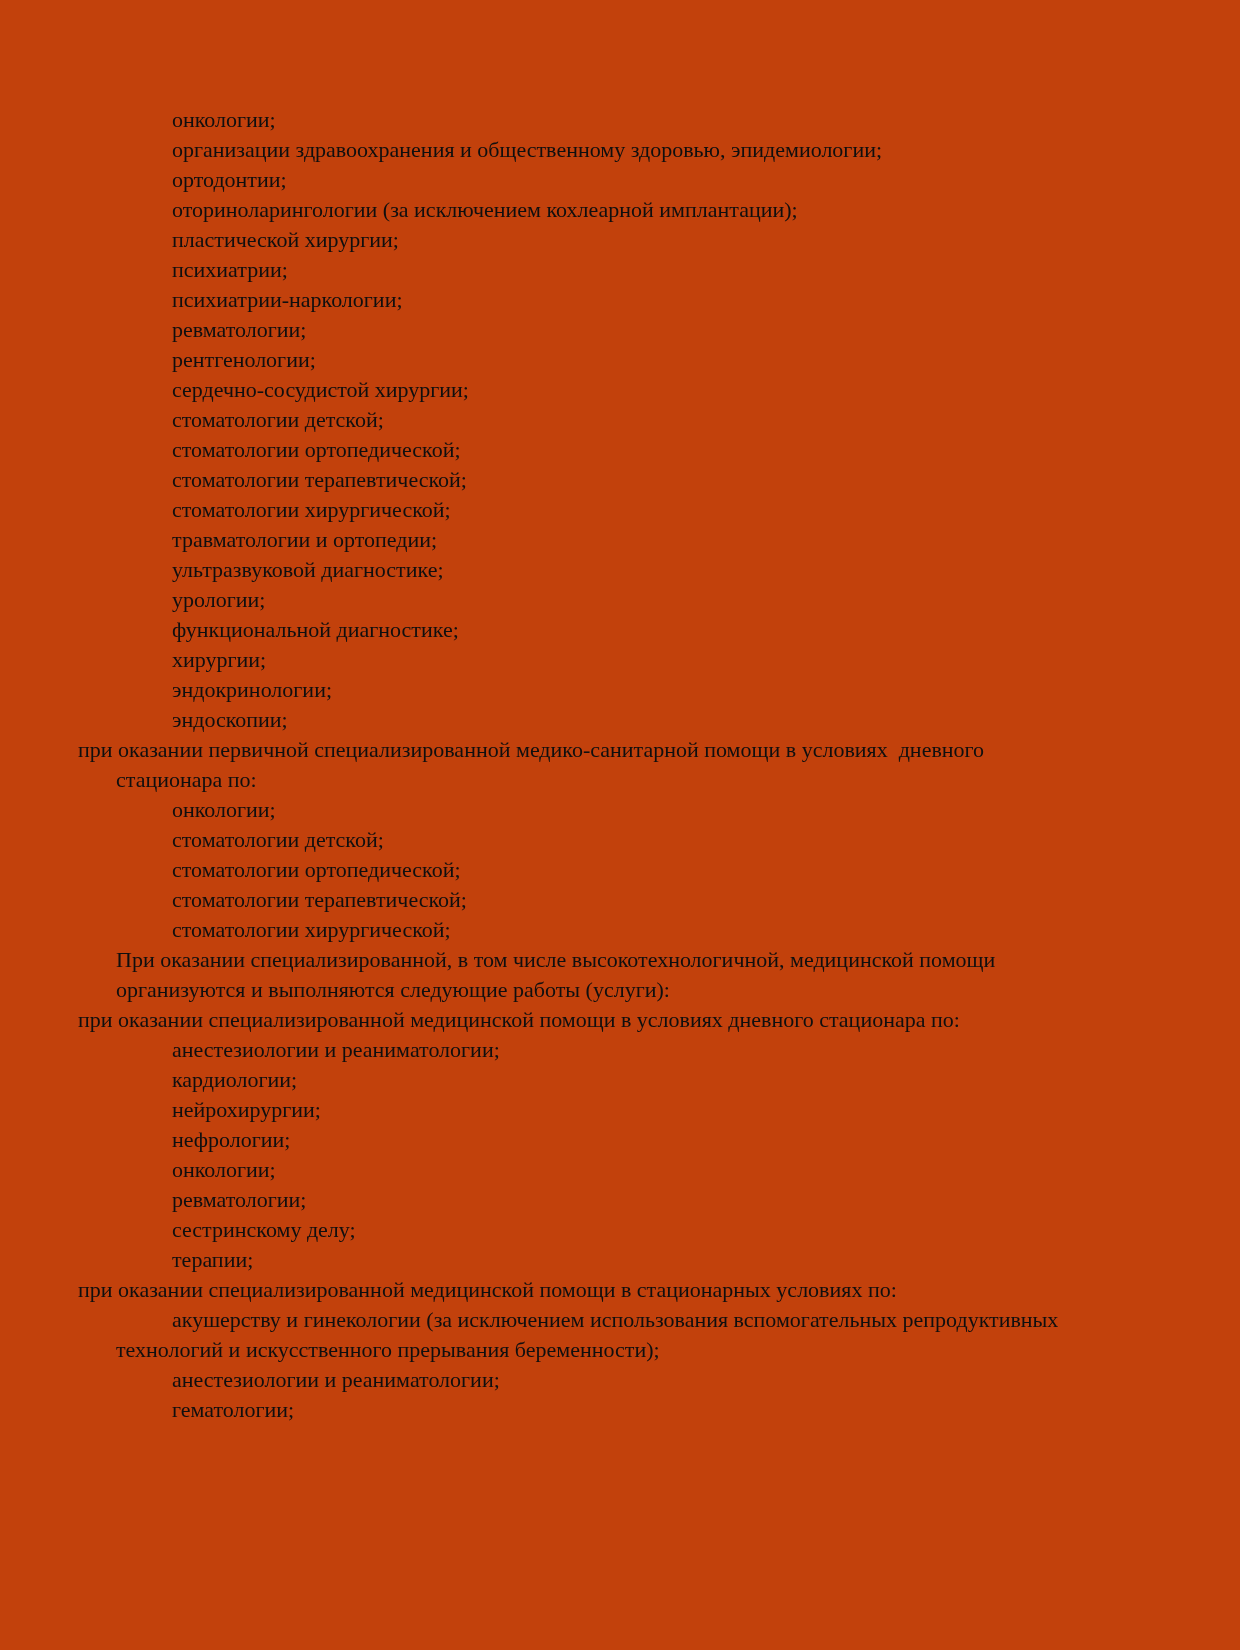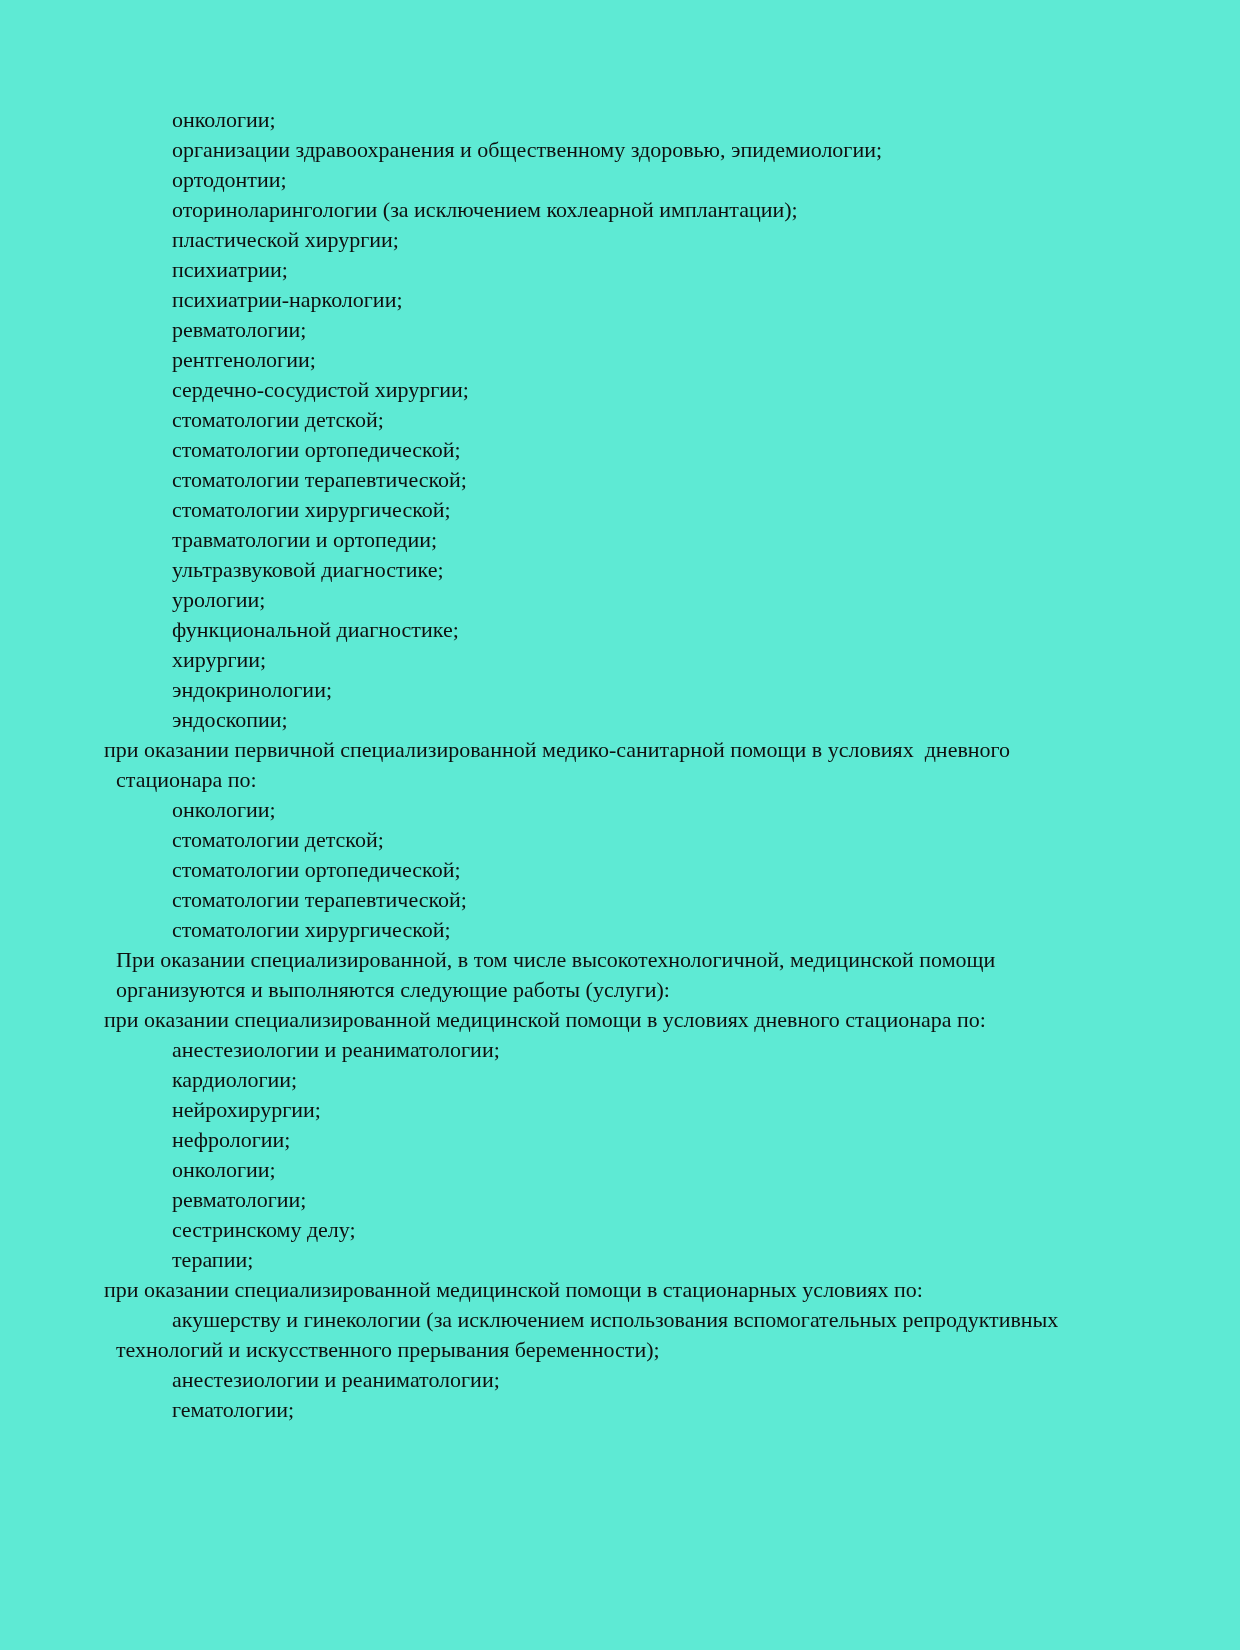--- a/index.html
+++ b/index.html
@@ -9,38 +9,38 @@
   body {
     width: 1240px;
     height: 1650px;
     background: #ffffff;
     overflow: hidden;
     position: relative;
   }
   .page {
     position: absolute;
     inset: 0;
-    background: #5eead4;
+    background: #c2410c;
   }
   .text-block {
     position: absolute;
     left: 0;
     top: 105px;
     width: 1240px;
     font-family: "Liberation Serif", "DejaVu Serif", serif;
     font-size: 22px;
     line-height: 30px;
     color: #0f0f0f;
     white-space: pre;
   }
   .line {
     padding-left: 116px;
   }
   .line.indent-sub {
-    padding-left: 104px;
+    padding-left: 78px;
   }
   .line.indent-item {
     padding-left: 172px;
   }
 </style>
 </head>
 <body style="background: rgb(255, 255, 255);">
 
 <div class="page">
   <div class="text-block" style="color: rgb(15, 15, 15);"><div class="line indent-item">онкологии;</div><div class="line indent-item">организации здравоохранения и общественному здоровью, эпидемиологии;</div><div class="line indent-item">ортодонтии;</div><div class="line indent-item">оториноларингологии (за исключением кохлеарной имплантации);</div><div class="line indent-item">пластической хирургии;</div><div class="line indent-item">психиатрии;</div><div class="line indent-item">психиатрии-наркологии;</div><div class="line indent-item">ревматологии;</div><div class="line indent-item">рентгенологии;</div><div class="line indent-item">сердечно-сосудистой хирургии;</div><div class="line indent-item">стоматологии детской;</div><div class="line indent-item">стоматологии ортопедической;</div><div class="line indent-item">стоматологии терапевтической;</div><div class="line indent-item">стоматологии хирургической;</div><div class="line indent-item">травматологии и ортопедии;</div><div class="line indent-item">ультразвуковой диагностике;</div><div class="line indent-item">урологии;</div><div class="line indent-item">функциональной диагностике;</div><div class="line indent-item">хирургии;</div><div class="line indent-item">эндокринологии;</div><div class="line indent-item">эндоскопии;</div><div class="line indent-sub">при оказании первичной специализированной медико-санитарной помощи в условиях  дневного</div><div class="line indent-base">стационара по:</div><div class="line indent-item">онкологии;</div><div class="line indent-item">стоматологии детской;</div><div class="line indent-item">стоматологии ортопедической;</div><div class="line indent-item">стоматологии терапевтической;</div><div class="line indent-item">стоматологии хирургической;</div><div class="line indent-base">При оказании специализированной, в том числе высокотехнологичной, медицинской помощи</div><div class="line indent-base">организуются и выполняются следующие работы (услуги):</div><div class="line indent-sub">при оказании специализированной медицинской помощи в условиях дневного стационара по:</div><div class="line indent-item">анестезиологии и реаниматологии;</div><div class="line indent-item">кардиологии;</div><div class="line indent-item">нейрохирургии;</div><div class="line indent-item">нефрологии;</div><div class="line indent-item">онкологии;</div><div class="line indent-item">ревматологии;</div><div class="line indent-item">сестринскому делу;</div><div class="line indent-item">терапии;</div><div class="line indent-sub">при оказании специализированной медицинской помощи в стационарных условиях по:</div><div class="line indent-item">акушерству и гинекологии (за исключением использования вспомогательных репродуктивных</div><div class="line indent-base">технологий и искусственного прерывания беременности);</div><div class="line indent-item">анестезиологии и реаниматологии;</div><div class="line indent-item">гематологии;</div></div>

